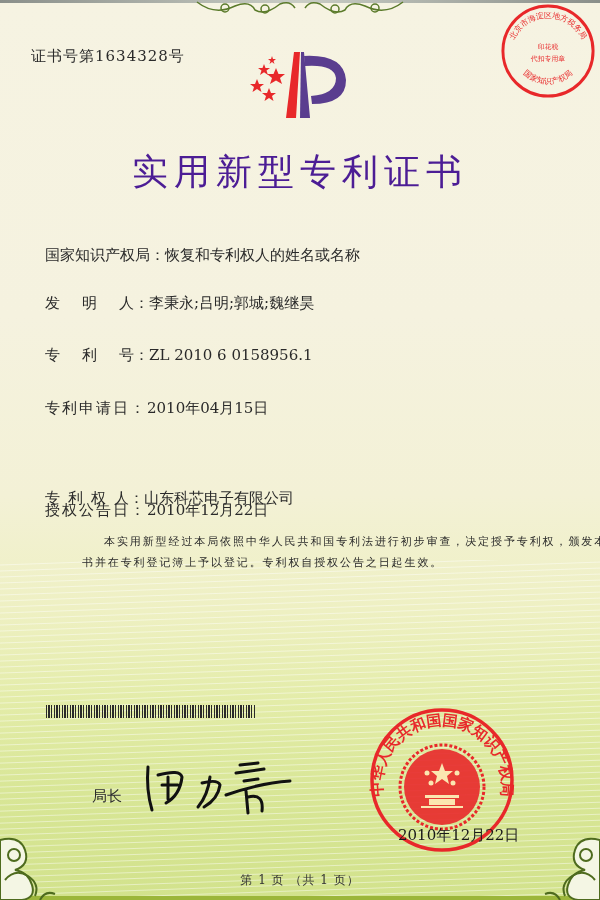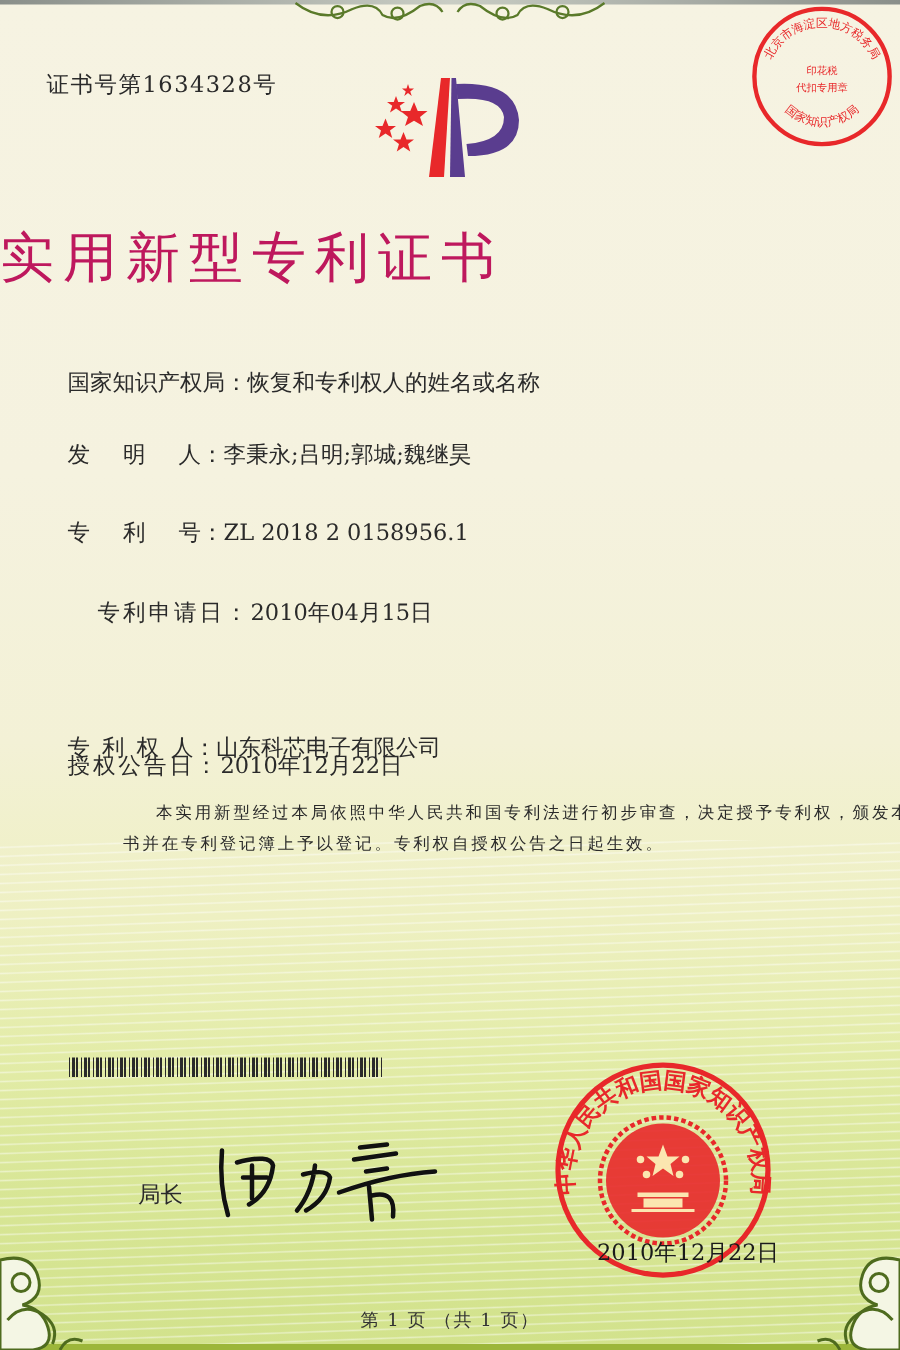--- a/index.html
+++ b/index.html
@@ -36,32 +36,32 @@
 
   .cert-number {
     position: absolute; left: 31px; top: 47px; font-size: 15px; letter-spacing: 1px; text-align: right;
   }
   .logo { position: absolute; left: 248px; top: 46px; width: 120px; height: 80px; }
 
   .stamp-tax {
     position: absolute; left: 499px; top: 2px; width: 98px; height: 98px;
   }
   .title {
-    position: absolute; left: 0; right: 0; top: 148px; 
+    position: absolute; left: 0; right: 0; top: 148px; text-align: center;
     font-family: "DejaVu Sans", "Liberation Sans", sans-serif;
-    font-size: 36px; letter-spacing: 6px; color: #be185d; font-weight: normal;
+    font-size: 36px; letter-spacing: 6px; color: #4c1d95; font-weight: normal;
   }
   .field {
     position: absolute; left: 45px; font-size: 15px; white-space: nowrap;
   }
   .field .label { display: inline-block; }
   .f-name { top: 246px; }
   .f-inventor { top: 294px; }
   .f-patno { top: 346px; }
-  .f-appdate { top: 399px; margin-left: 20px; }
+  .f-appdate { top: 399px; }
   .f-holder { top: 452px; }
   .f-grantdate { top: 478px; margin-top: 23px; }
   .spread { letter-spacing: 22px; }
   .spread-sm { letter-spacing: 8px; margin-top: 37px; }
 
   .paragraphs {
     position: absolute; left: 37px; top: 532px; width: 538px;
     font-size: 11px; line-height: 20.6px; letter-spacing: 1.9px; margin-left: 45px;
   }
   .paragraphs p { text-indent: 2em; }
@@ -160,21 +160,21 @@
 
 <div class="field f-name">
   <span class="label">国家知识产权局：</span><span>恢复和专利权人的姓名或名称</span>
 </div>
 
 <div class="field f-inventor">
   <span class="label spread"><span>发</span><span>明</span></span><span>人</span><span>：</span><span>李秉永;吕明;郭城;魏继昊</span>
 </div>
 
 <div class="field f-patno">
-  <span class="label spread"><span>专</span><span>利</span></span><span>号</span><span>：</span><span>ZL 2018 2 0158956.1</span>
+  <span class="label spread"><span>专</span><span>利</span></span><span>号</span><span>：</span><span>ZL 2010 6 0158956.1</span>
 </div>
 
 <div class="field f-appdate">
   <span class="label" style="letter-spacing:2px">专利申请日：</span><span>2010年04月15日</span>
 </div>
 
 <div class="field f-holder">
   <span class="label spread-sm"><span>专</span><span>利</span><span>权</span></span><span>人</span><span>：</span><span>山东科芯电子有限公司</span>
 </div>
 

